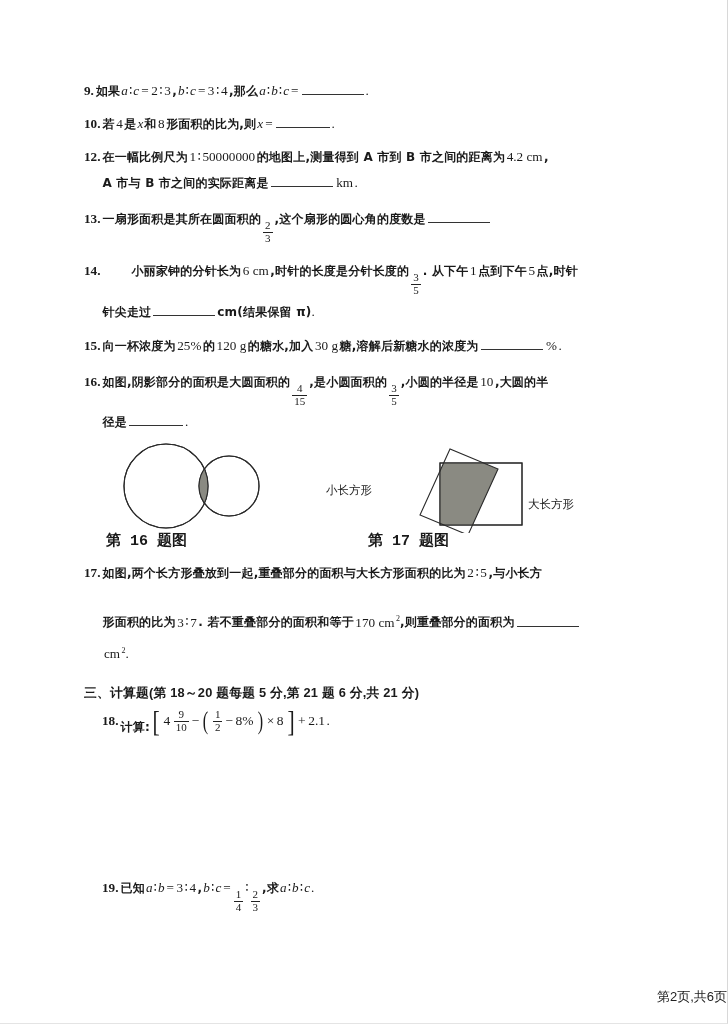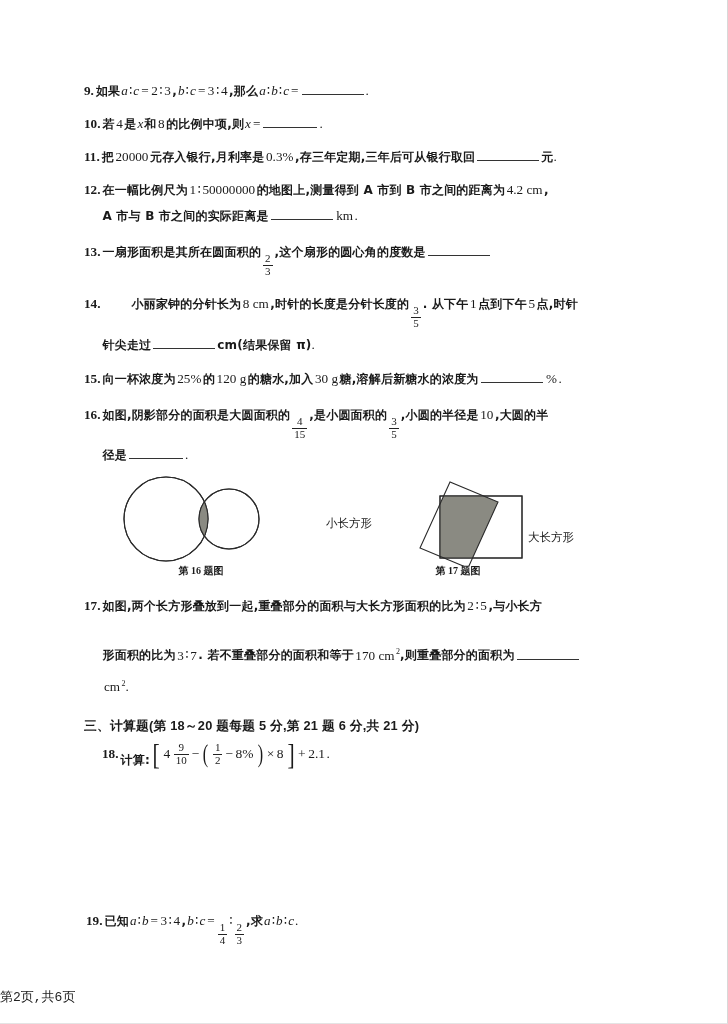--- a/index.html
+++ b/index.html
@@ -128,87 +128,83 @@
     letter-spacing: .2px;
   }
 
   
   .figures {
     position: relative;
     height: 105px;
     margin: 6px 0 2px 0;
   }
   .fig-cap {
-    font-family: Liberation Serif, serif;
+    font-family: Liberation Mono, monospace;
     font-weight: bold;
-    font-size: 10px;
-    text-align: center;
+    font-size: 15px;
+    text-align: left;
     position: absolute;
     white-space: nowrap;
   }
   .fig-label {
     font-family: "DejaVu Sans", "Liberation Sans", sans-serif;
     font-weight: normal;
     font-size: 11.5px;
     position: absolute;
     white-space: nowrap;
   }
 
   
   .footer {
     position: absolute;
     left: 0;
     right: 0;
     top: 988px;
-    text-align: left;
-    font-family: Liberation Mono, monospace;
+    text-align: right;
+    font-family: Liberation Sans, sans-serif;
     font-size: 13px;
     color: #222;
   }
   .spacer-18 { height: 128px; }
   .spacer-19 { height: 60px; }
 </style>
 </head>
 <body>
 
 <div id="page">
 
   <div class="content">
 
     <div class="q">
       <span class="q-num">9.</span>
       <span class="q-body"><span class="cn">如果</span><span class="mi">a</span><span>∶</span><span class="mi">c</span><span class="op">=</span><span class="mn">2</span><span>∶</span><span class="mn">3</span><span class="cn">,</span><span class="mi">b</span><span>∶</span><span class="mi">c</span><span class="op">=</span><span class="mn">3</span><span>∶</span><span class="mn">4</span><span class="cn">,</span><span class="cn">那么</span><span class="mi">a</span><span>∶</span><span class="mi">b</span><span>∶</span><span class="mi">c</span><span class="op">=</span><span class="blank b-lg"></span><span>.</span></span>
     </div>
 
     <div class="q">
       <span class="q-num">10.</span>
-      <span class="q-body"><span class="cn">若</span><span class="mn">4</span><span class="cn">是</span><span class="mi">x</span><span class="cn">和</span><span class="mn">8</span><span class="cn">的比例中项,则</span><span class="mi">x</span><span class="op">=</span><span class="blank b-md"></span><span>.</span></span>
-    </div>
-
-    <div class="q">
-      <span class="q-num">11.</span>
-      <span class="q-body"><span class="cn">把</span><span class="mn">20000</span><span class="cn">元存入银行,月利率是</span><span class="mn">0.3%</span><span class="cn">,存三年定期,三年后可从银行取回</span><span class="blank b-lg"></span><span class="cn">元</span><span>.</span></span>
-    </div>
+      <span class="q-body"><span class="cn">若</span><span class="mn">4</span><span class="cn">是</span><span class="mi">x</span><span class="cn">和</span><span class="mn">8</span><span class="cn">形面积的比为,则</span><span class="mi">x</span><span class="op">=</span><span class="blank b-md"></span><span>.</span></span>
+    </div>
+
 
     <div class="q">
       <span class="q-num">12.</span>
       <span class="q-body"><span class="cn">在一幅比例尺为</span><span class="mn">1</span><span>∶</span><span class="mn">50000000</span><span class="cn">的地图上,测量得到 A 市到 B 市之间的距离为</span><span class="mn">4.2 cm</span><span class="cn">,</span><br><span class="cn">A 市与 B 市之间的实际距离是</span><span class="blank b-lg"></span><span class="mn">km</span><span>.</span></span>
     </div>
 
     <div class="q" style="margin-top:10px;margin-bottom:14px;">
       <span class="q-num">13.</span>
       <span class="q-body"><span class="cn">一扇形面积是其所在圆面积的</span><span class="frac">
             <span class="num">2</span>
             <span class="den">3</span>
           </span><span class="cn">,这个扇形的圆心角的度数是</span><span class="blank b-lg"></span></span>
     </div>
 
     <div class="q" style="margin-bottom:2px;gap:29px;">
       <span class="q-num">14.</span>
-      <span class="q-body"><span class="cn">小丽家钟的分针长为</span><span class="mn">8 cm</span><span class="cn">,时针的长度是分针长度的</span><span class="frac">
+      <span class="q-body"><span class="cn">小丽家钟的分针长为</span><span class="mn">6 cm</span><span class="cn">,时针的长度是分针长度的</span><span class="frac">
             <span class="num">3</span>
             <span class="den">5</span>
           </span><span class="cn">. 从下午</span><span class="mn">1</span><span class="cn">点到下午</span><span class="mn">5</span><span class="cn">点,时针</span></span>
     </div>
     <div class="q" style="margin-bottom:8px;justify-content:flex-end;">
       <span class="q-num" style="visibility:hidden">14.</span>
       <span class="q-body"><span class="cn">针尖走过</span><span class="blank b-lg"></span><span class="cn">cm(结果保留 π)</span><span>.</span></span>
     </div>
 
     <div class="q">
@@ -308,21 +304,21 @@
             <span class="bk">]</span>
             <span class="op">+</span>
             <span class="mn">2.1</span>
             <span>.</span>
           </span></span>
     </div>
 
     <div class="spacer-18"></div>
 
     <div class="q">
-      <span class="q-num" style="margin-left:2px;">19.</span>
+      <span class="q-num" style="margin-left:18px;">19.</span>
       <span class="q-body"><span class="cn">已知</span><span class="mi">a</span><span>∶</span><span class="mi">b</span><span class="op">=</span><span class="mn">3</span><span>∶</span><span class="mn">4</span><span class="cn">,</span><span class="mi">b</span><span>∶</span><span class="mi">c</span><span class="op">=</span><span class="frac">
             <span class="num">1</span>
             <span class="den">4</span>
           </span><span>∶</span><span class="frac">
             <span class="num">2</span>
             <span class="den">3</span>
           </span><span class="cn">,</span><span class="cn">求</span><span class="mi">a</span><span>∶</span><span class="mi">b</span><span>∶</span><span class="mi">c</span><span>.</span></span>
     </div>
 
     <div class="spacer-19"></div>

